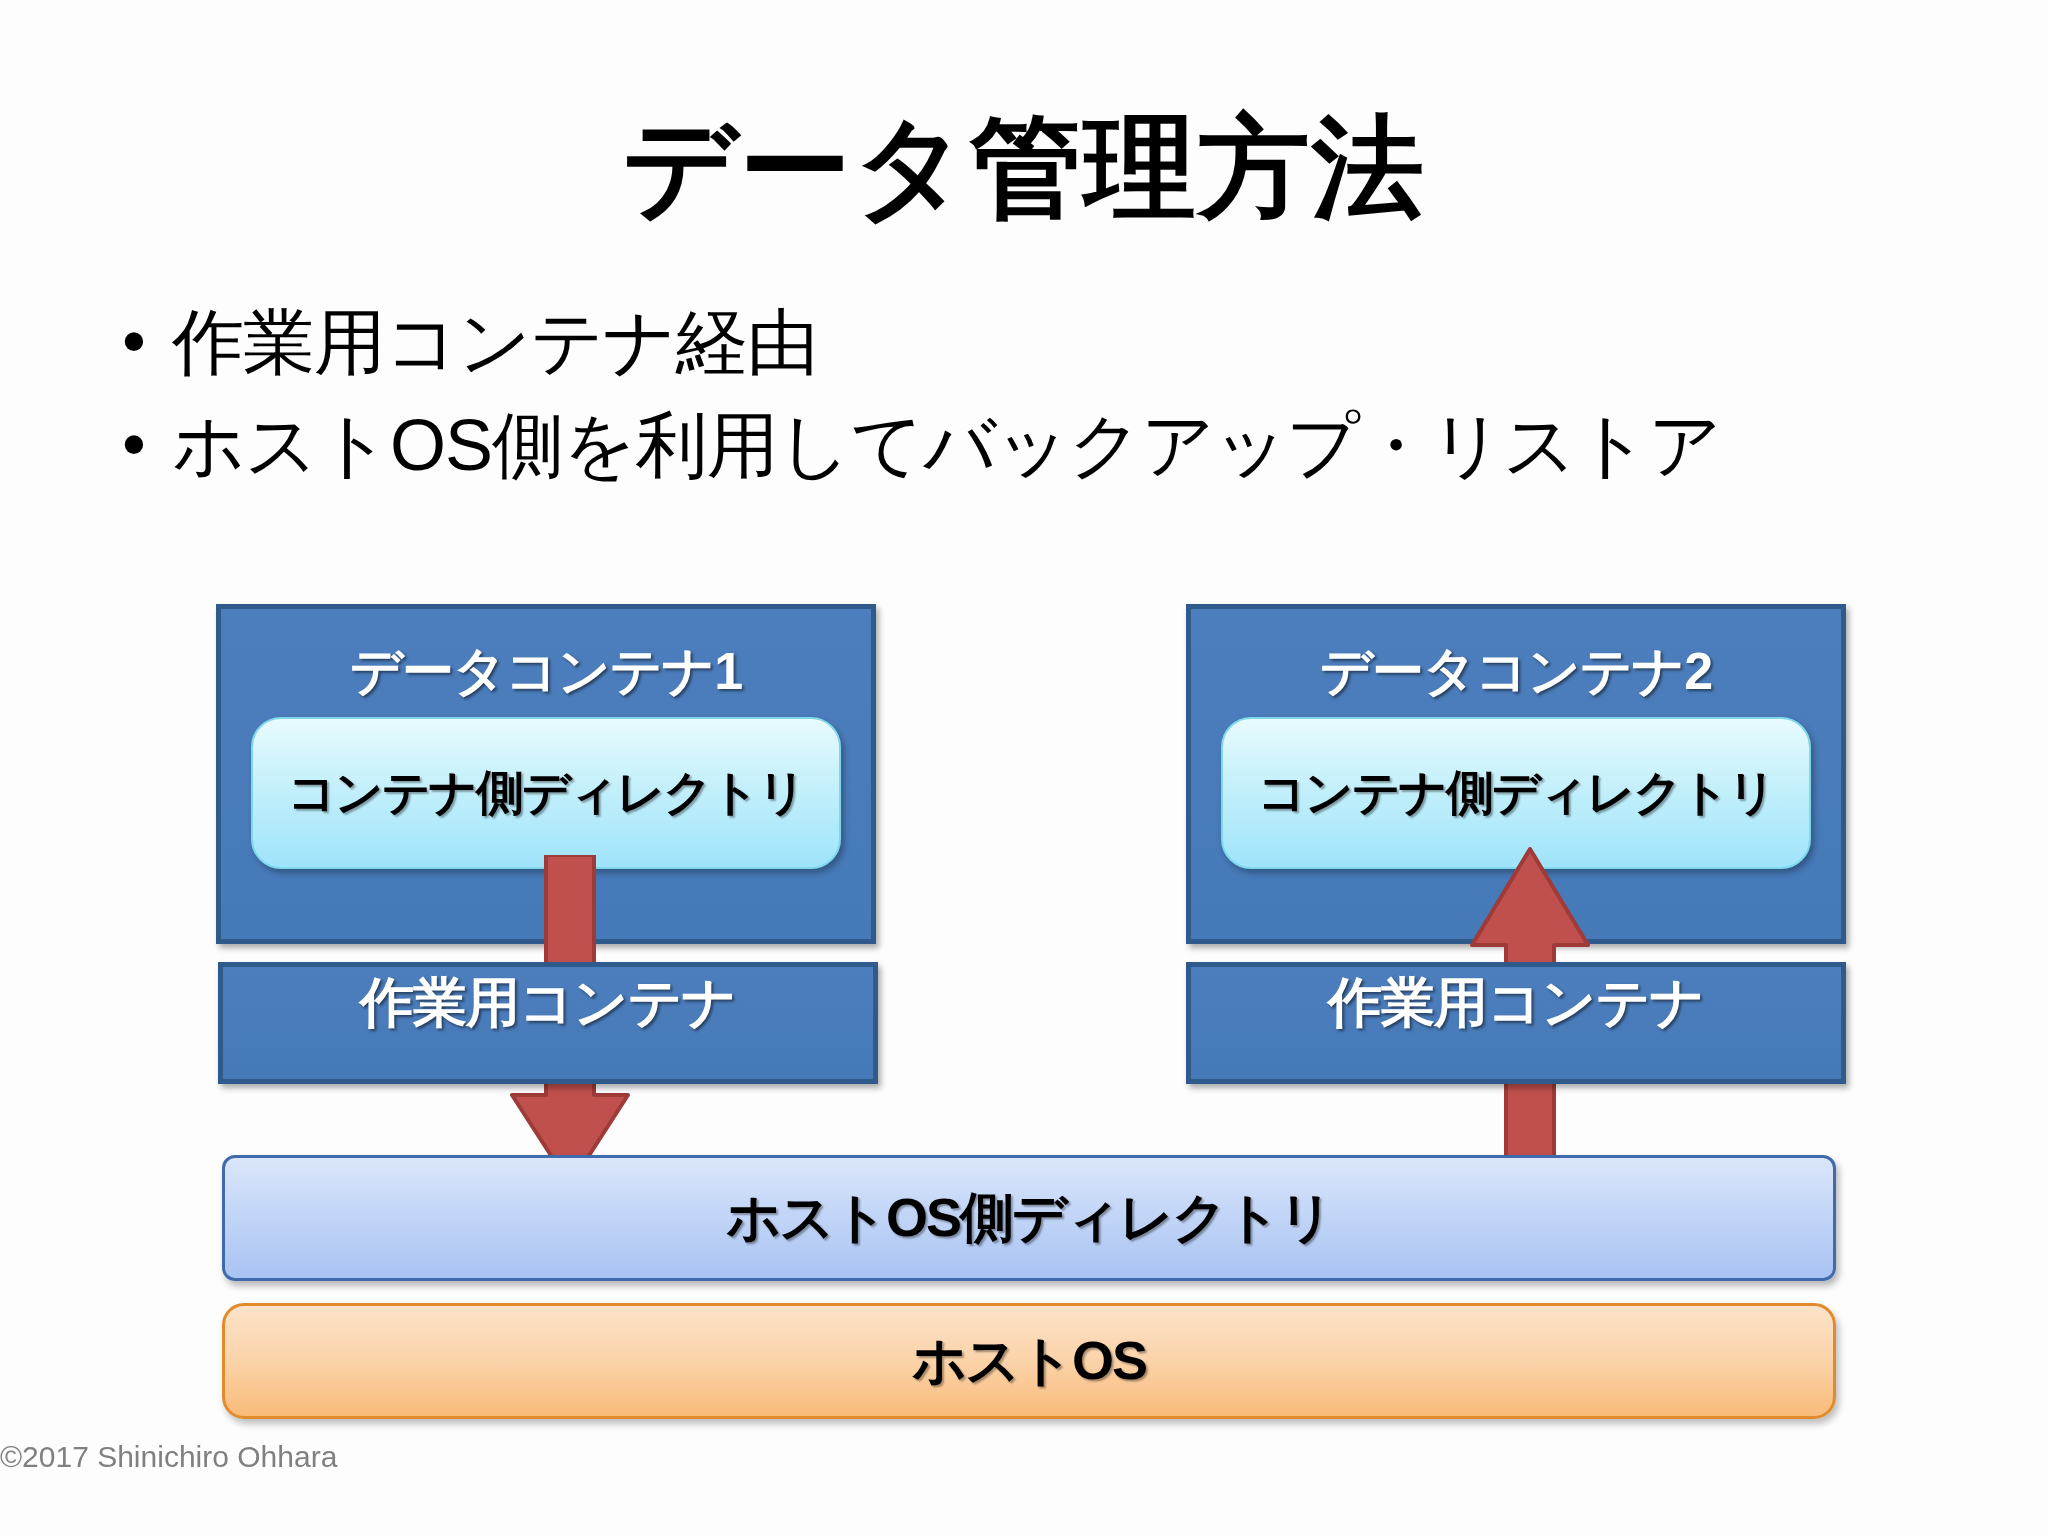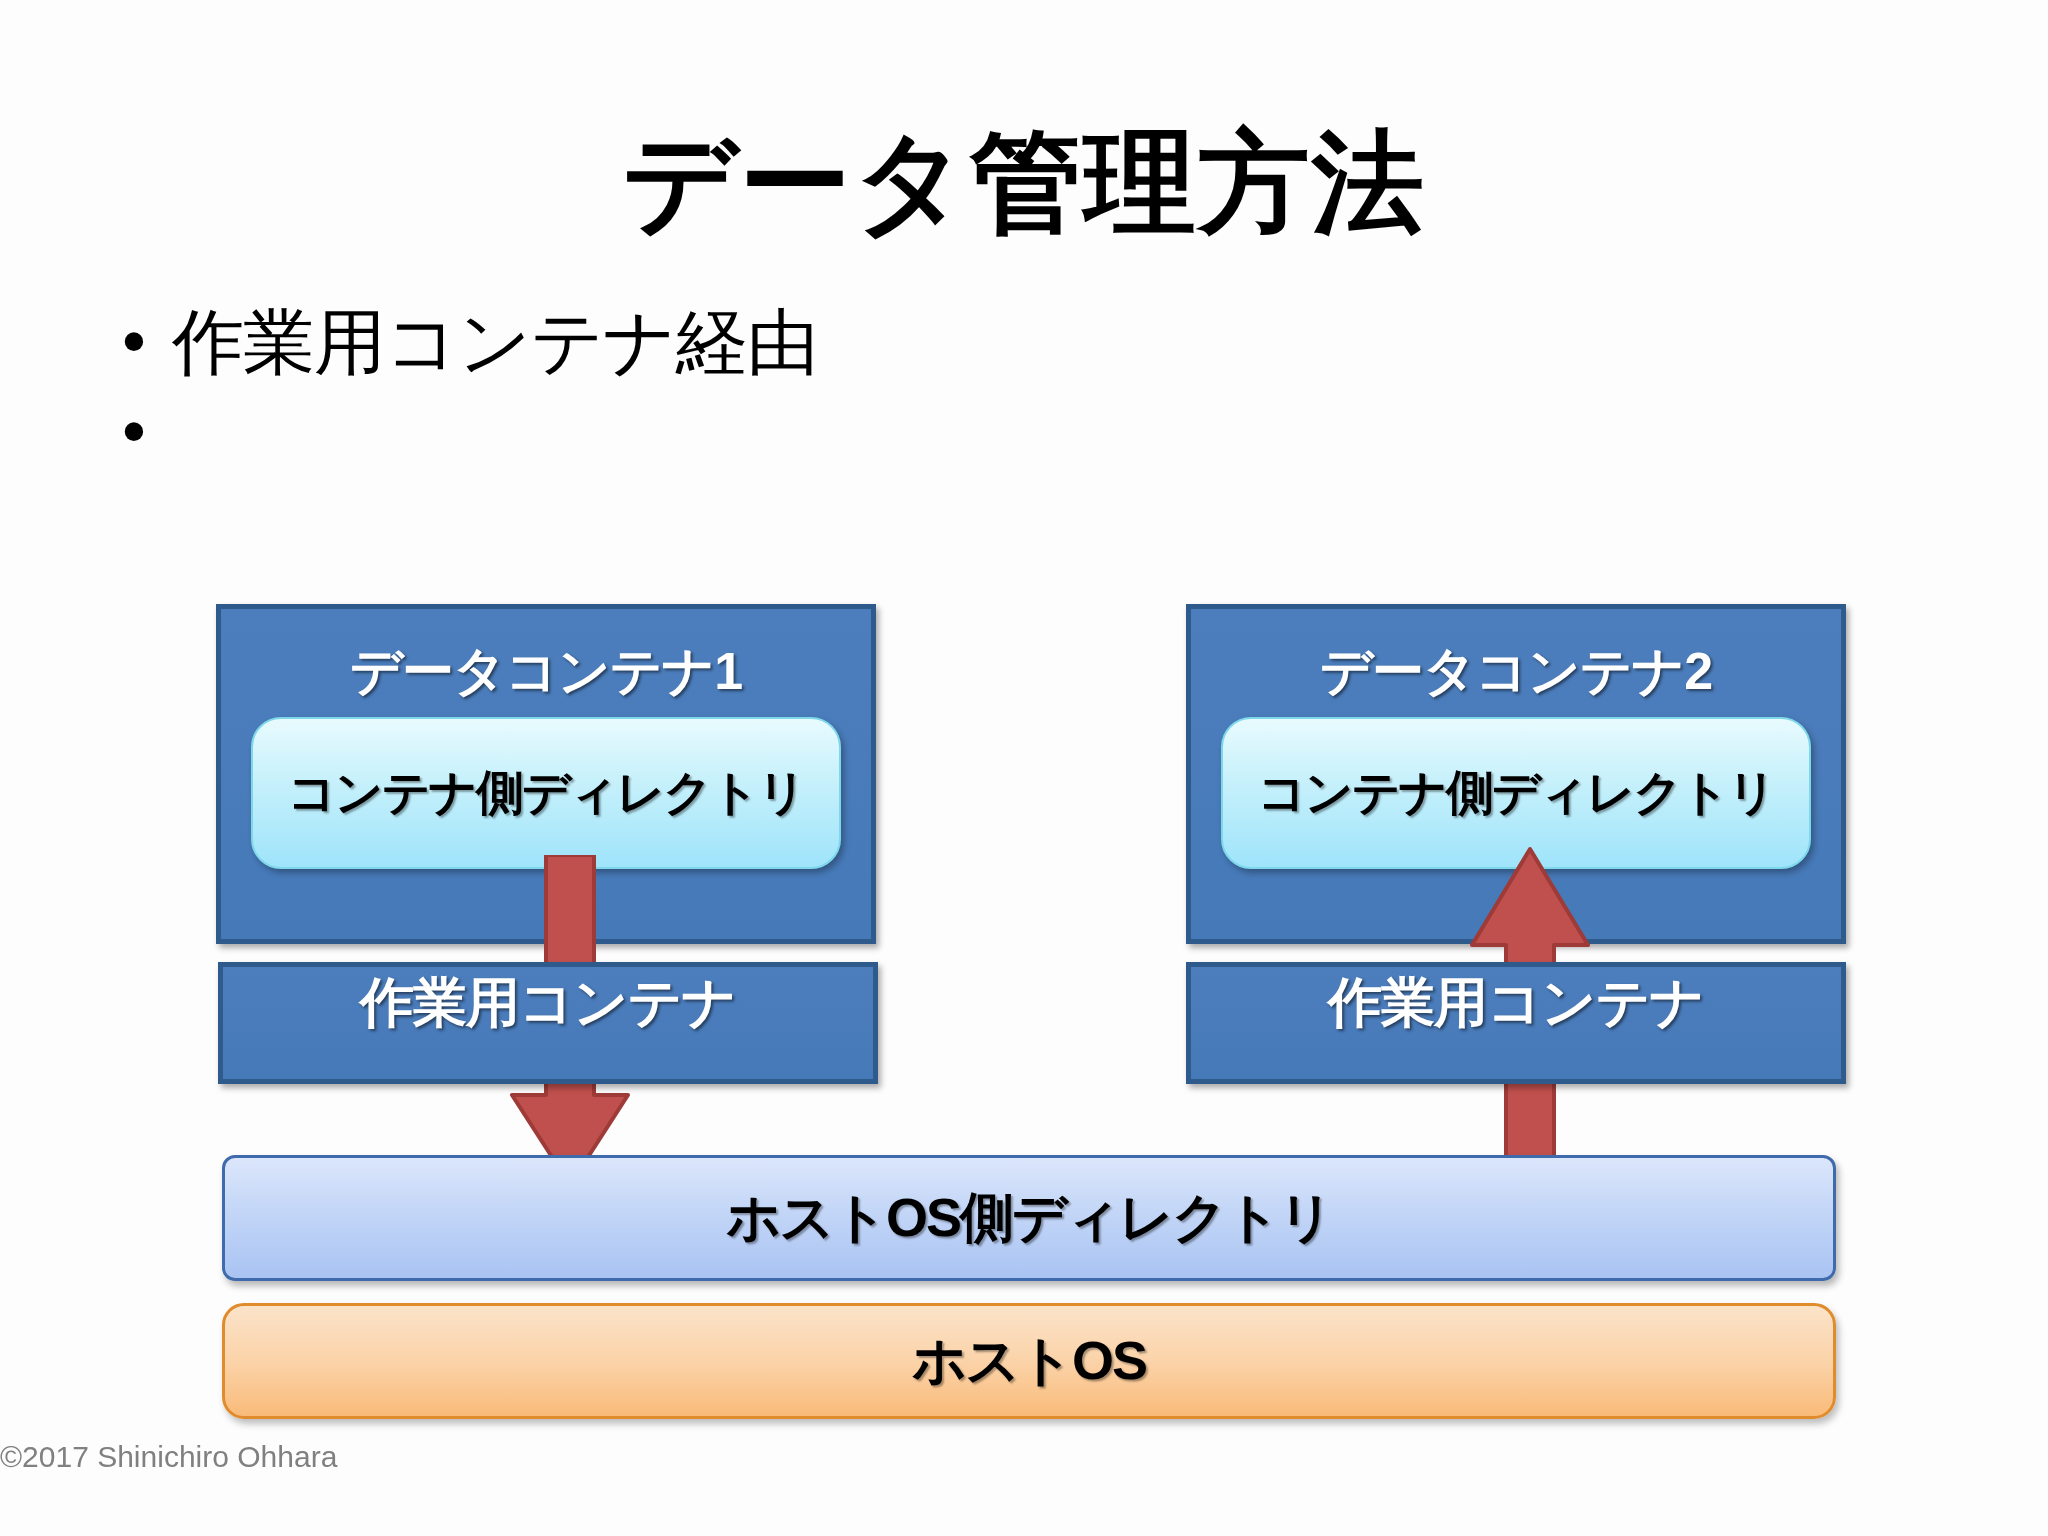--- a/index.html
+++ b/index.html
@@ -13,21 +13,21 @@
     position: relative;
     overflow: hidden;
     font-family: "Liberation Sans", "DejaVu Sans", sans-serif;
     background: #fdfdfd;
   }
 
   
   #slide-title {
     position: absolute;
     left: 0;
-    top: 124px;
+    top: 109px;
     width: 2048px;
     text-align: center;
     font-size: 112px;
     font-weight: bold;
     color: #000000;
     letter-spacing: 2px;
     line-height: 1.05;
     white-space: nowrap;
   }
 
@@ -195,20 +195,21 @@
 
 <div id="slide-title">データ管理方法</div>
 
 <div id="bullet-list">
   <div class="bullet-row">
     <span class="bullet-dot">•</span>
     <span class="bullet-text">作業用コンテナ経由</span>
   </div>
   <div class="bullet-row">
     <span class="bullet-dot">•</span>
+    <span class="bullet-text">ホストOS側を利用してバックアップ・リストア</span>
   </div>
 </div>
 
 <div id="diagram">
 
   <div class="data-container" style="left:216px; top:604px; width:660px; height:340px;">
     <div class="data-container-title">データコンテナ1</div>
     <div class="inner-dir">
       <span class="inner-dir-label">コンテナ側ディレクトリ</span>
     </div>

